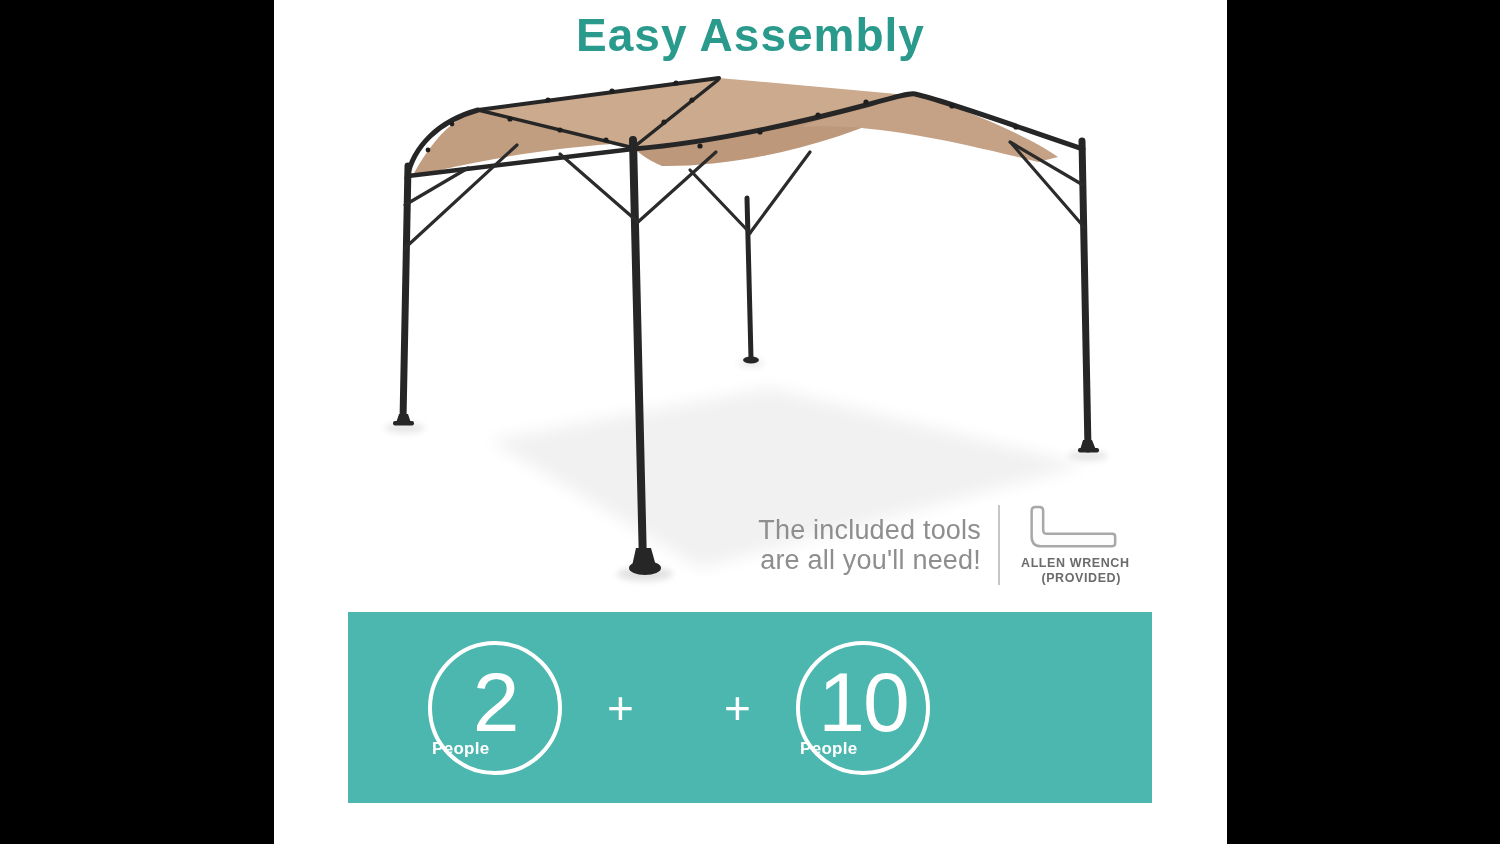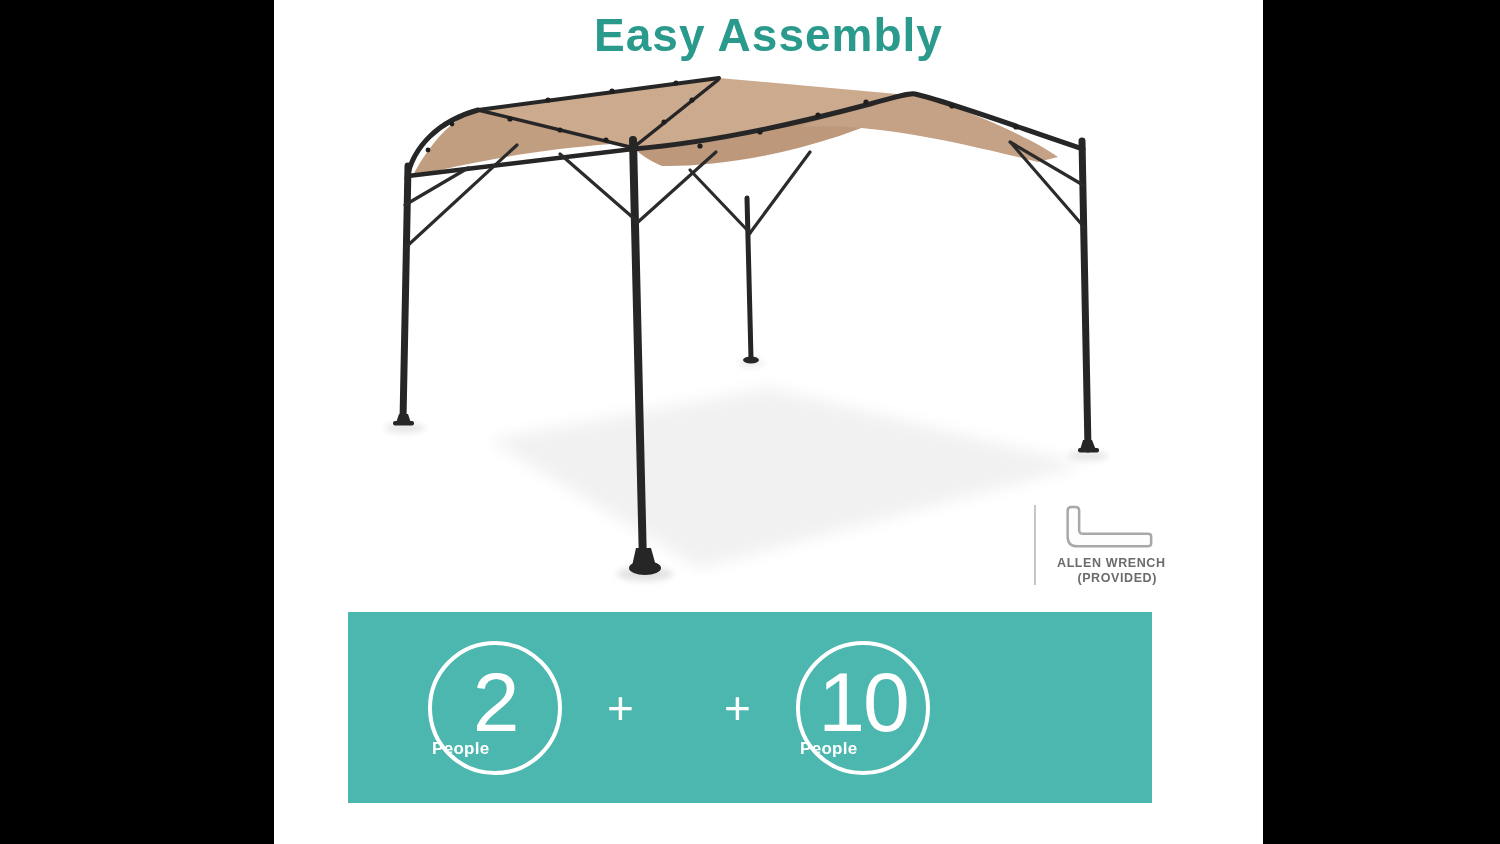--- a/index.html
+++ b/index.html
@@ -2,21 +2,21 @@
 <html><head>
 <meta charset="utf-8">
 <style>
   html,body{margin:0;padding:0;}
   body{
     width:1500px;height:844px;position:relative;background:#000;
     font-family:"Liberation Sans", sans-serif;overflow:hidden;
   }
   .stage{
     position:absolute;left:274px;top:0;width:953px;height:844px;
-    background:#ffffff;overflow:hidden;padding-left:36px;
+    background:#ffffff;overflow:hidden;
   }
   .title{
     position:absolute;top:8px;left:0;width:100%;text-align:center;
     font-size:46px;font-weight:700;letter-spacing:1px;color:#2a9a8c;
   }
   .gazebo-svg{position:absolute;left:0;top:0;}
   
   .tools-row{
     position:absolute;top:504px;right:106px;
     display:flex;align-items:center;
@@ -143,20 +143,24 @@
       <rect x="393" y="421" width="21" height="4.5" rx="2"></rect>
       <path d="M 636,548 L 651,548 L 656,566 L 632,566 Z"></path>
       <ellipse cx="645" cy="568" rx="16" ry="7"></ellipse>
       <ellipse cx="751" cy="360" rx="8" ry="3.5"></ellipse>
       <path d="M 1083,440 L 1092,440 L 1096,450 L 1080,450 Z"></path>
       <rect x="1078" y="448" width="21" height="4.5" rx="2"></rect>
     </g>
   </svg>
 
   <div class="tools-row">
+    <div class="tools-text">
+      <div>The included tools</div>
+      <div>are all you'll need!</div>
+    </div>
     <div class="tools-divider"></div>
     <div class="wrench-block">
       <svg width="96" height="48" viewBox="0 0 100 50">
         <path d="M 9,7 Q 9,3 13,3 L 17,3 Q 21,3 21,7 L 21,27 Q 21,31 25,31 L 93,31 Q 96,31 96,34 L 96,41 Q 96,44 93,44 L 19,44 Q 9,44 9,34 Z" fill="#fdfdfd" stroke="#a8a8a8" stroke-width="2.6" stroke-linejoin="round"></path>
       </svg>
       <div class="wrench-label">ALLEN WRENCH</div>
       <div class="wrench-label">(PROVIDED)</div>
     </div>
   </div>
 

